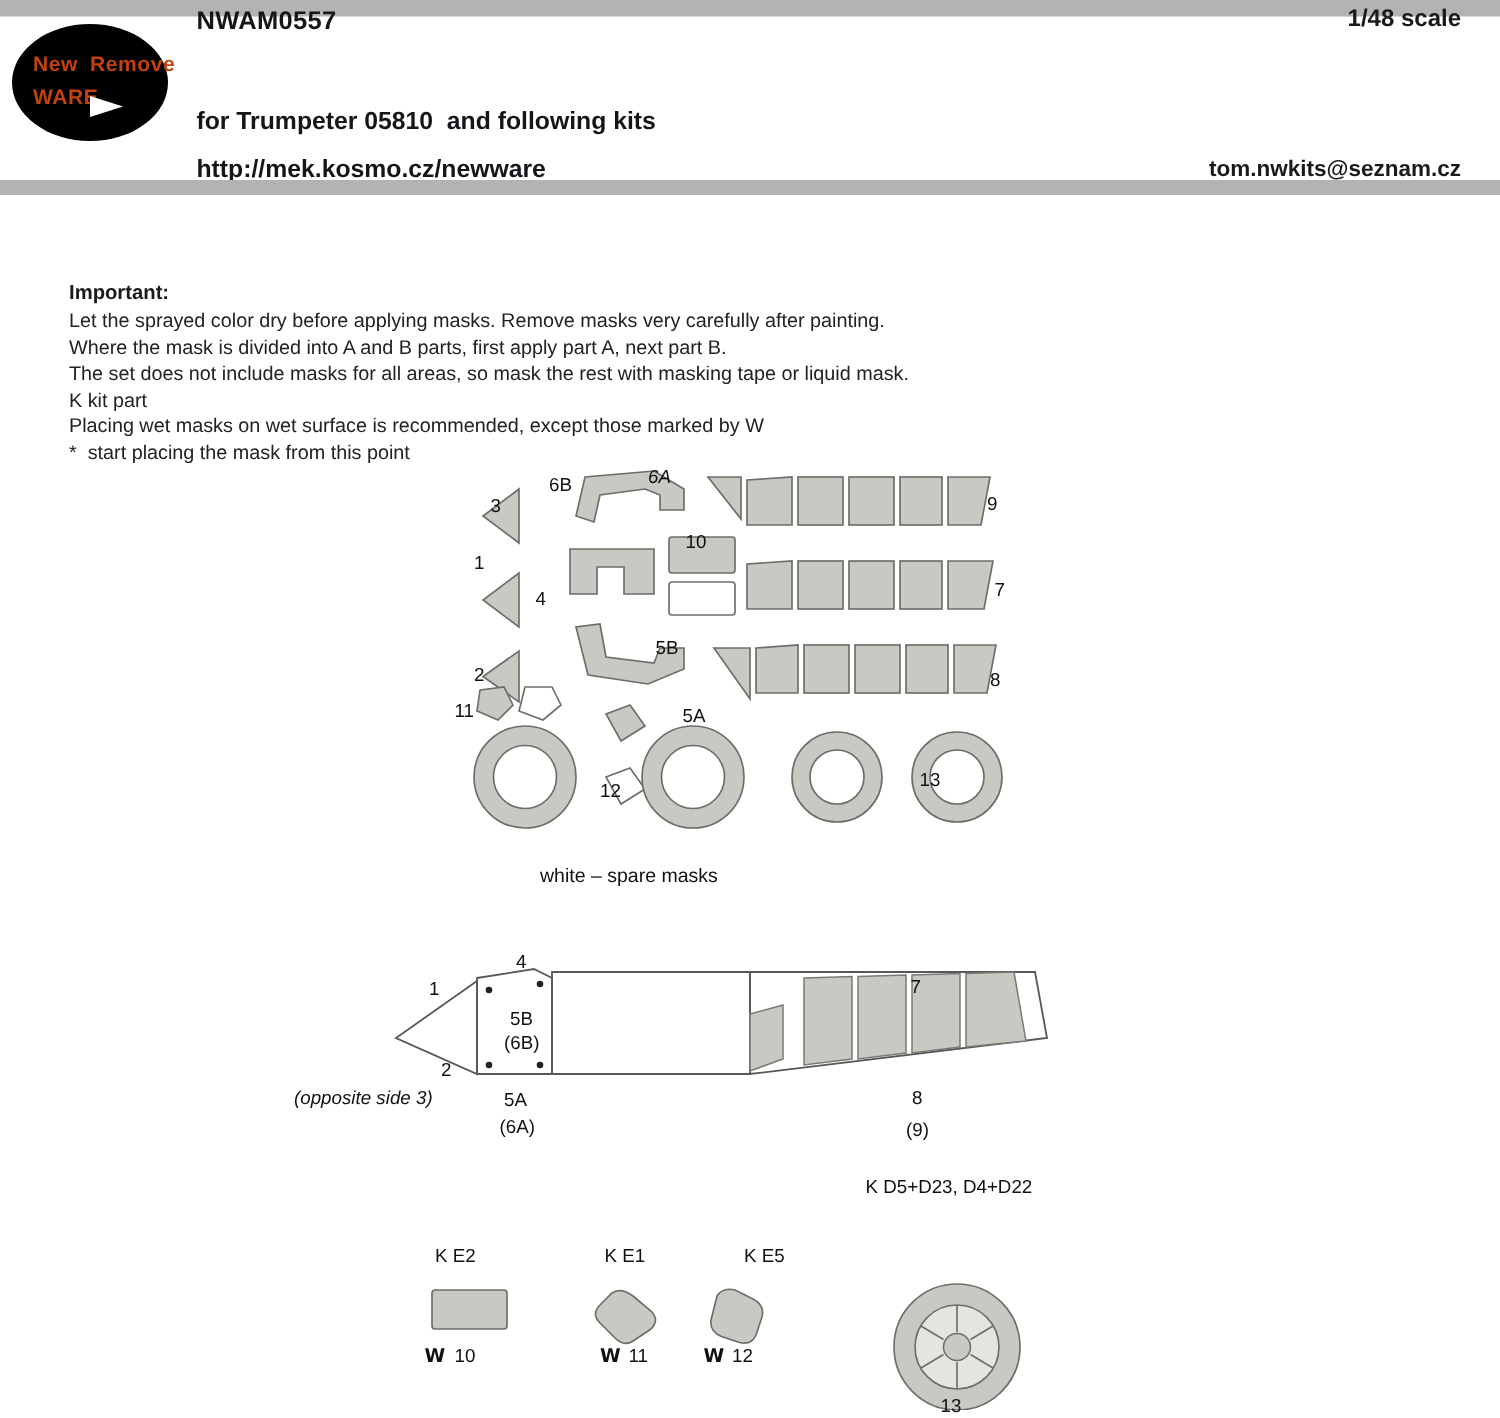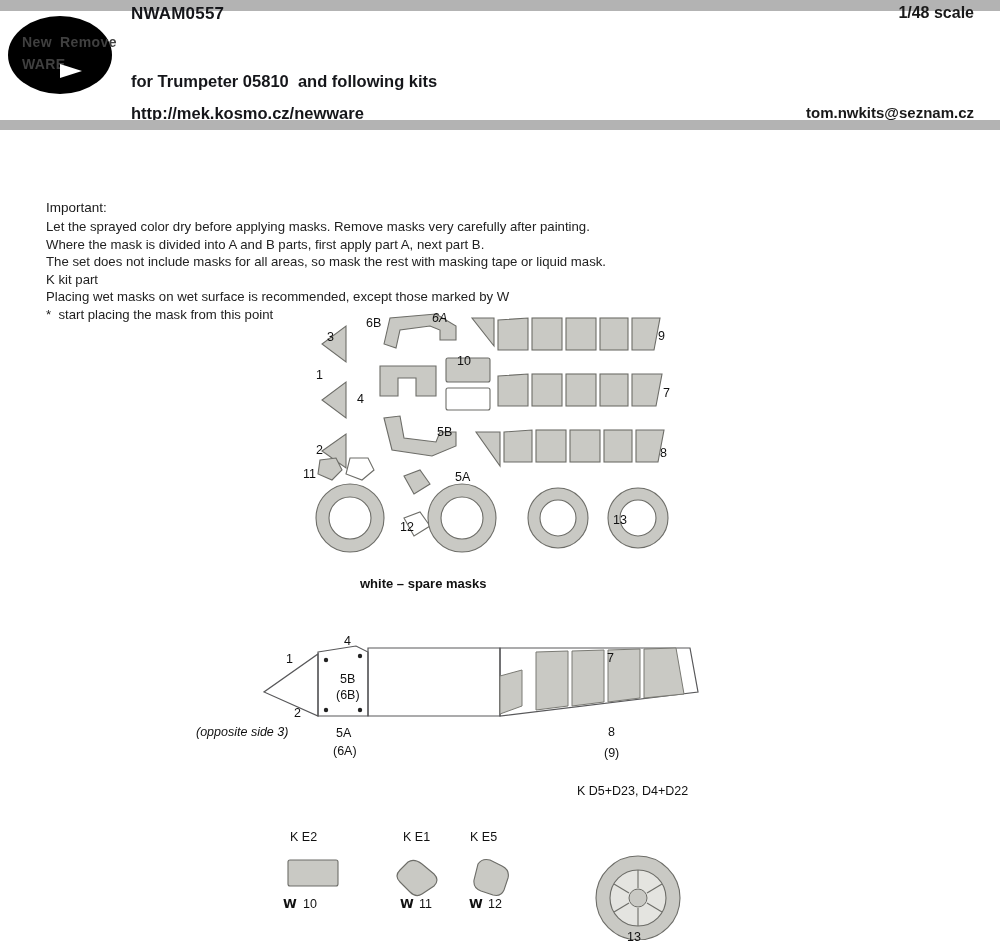--- a/index.html
+++ b/index.html
@@ -46,21 +46,21 @@
   }
   .logo .ellipse {
     position: absolute;
     left: 0; top: 0;
     width: 104px; height: 78px;
     border-radius: 52px / 39px;
     background: #000000;
   }
   .logo .lt {
     position: absolute;
-    color: #404040;
+    color: #c2410c;
     font-weight: bold;
     font-size: 14px;
     letter-spacing: 0.4px;
   }
   .logo .l1 { left: 14px; top: 18px; }
   .logo .l2 { left: 52px; top: 18px; font-weight: bold; }
   .logo .l3 { left: 14px; top: 40px; }
   .logo .arrow {
     position: absolute;
     left: 52px; top: 48px;
@@ -103,23 +103,23 @@
     text-align: right;
   }
 
   
   .important {
     position: absolute;
     left: 46px; top: 183px;
     width: 700px;
   }
   .important h2 {
-    margin: 17px 0 4px 0;
+    margin: 4px 0 4px 0;
     font-size: 13.5px;
-    font-weight: normal;
+    font-weight: bold;
   }
   .important p {
     margin: 0 0 1px 0;
     font-size: 13.2px;
     line-height: 16.6px;
     color: #222;
     white-space: pre;
   }
   .wglyph {
     font-weight: bold;
@@ -134,21 +134,21 @@
   .lbl {
     position: absolute;
     font-size: 12.5px;
     color: #111;
     white-space: pre;
   }
   .lbl.b { font-weight: bold; }
   .caption {
     position: absolute;
     font-size: 13px;
-    font-weight: bold;
+    font-weight: normal;
     color: #111;
   }
   svg { display: block; }
 
   .mask-fill { fill: #c9c9c4; stroke: #6d6d68; stroke-width: 1.1; }
   .mask-white { fill: #ffffff; stroke: #6d6d68; stroke-width: 1.1; }
   .mask-plain { fill: #c9c9c4; stroke: #7a7a74; stroke-width: 1; }
   .outline-only { fill: none; stroke: #58585a; stroke-width: 1.2; }
 </style>
 </head>
@@ -293,21 +293,21 @@
 <div class="lbl" style="left:336px; top:688px;">(6B)</div>
 <div class="lbl" style="left:294px; top:706px;">2</div>
 <div class="lbl" style="left:196px; top:725px;font-style:italic;">(opposite side 3)</div>
 <div class="lbl" style="left:336px; top:726px;">5A</div>
 <div class="lbl" style="left:333px; top:744px;">(6A)</div>
 <div class="lbl" style="left:608px; top:725px;">8</div>
 <div class="lbl" style="left:604px; top:746px;">(9)</div>
 
 <div class="lbl" style="left:290px; top:830px;">K E2</div>
 <div class="lbl" style="left:403px; top:830px;">K E1</div>
-<div class="lbl" style="left:470px; top:830px;">K E5</div>
+<div class="lbl" style="left:496px; top:830px;">K E5</div>
 <div class="lbl" style="left:577px; top:784px;text-align:right;">K D5+D23, D4+D22</div>
 
 <div class="fig" style="left:270px; top:850px; width:460px; height:90px;">
   <svg width="460" height="90" viewBox="0 0 460 90">
     <rect class="mask-fill" x="18" y="10" width="50" height="26" rx="2"></rect>
     <path class="mask-fill" d="M138 12 Q144 8 152 14 L164 24 Q170 30 164 36 L152 44 Q146 48 140 42 L130 32 Q124 26 130 20 Z"></path>
     <path class="mask-fill" d="M208 14 Q212 8 220 10 L232 16 Q240 20 238 28 L234 40 Q231 47 223 45 L211 41 Q203 38 204 30 Z"></path>
     <g>
       <circle cx="368" cy="48" r="42" class="mask-fill"></circle>
       <circle cx="368" cy="48" r="28" fill="#e4e4e0" stroke="#6d6d68" stroke-width="1.1"></circle>

